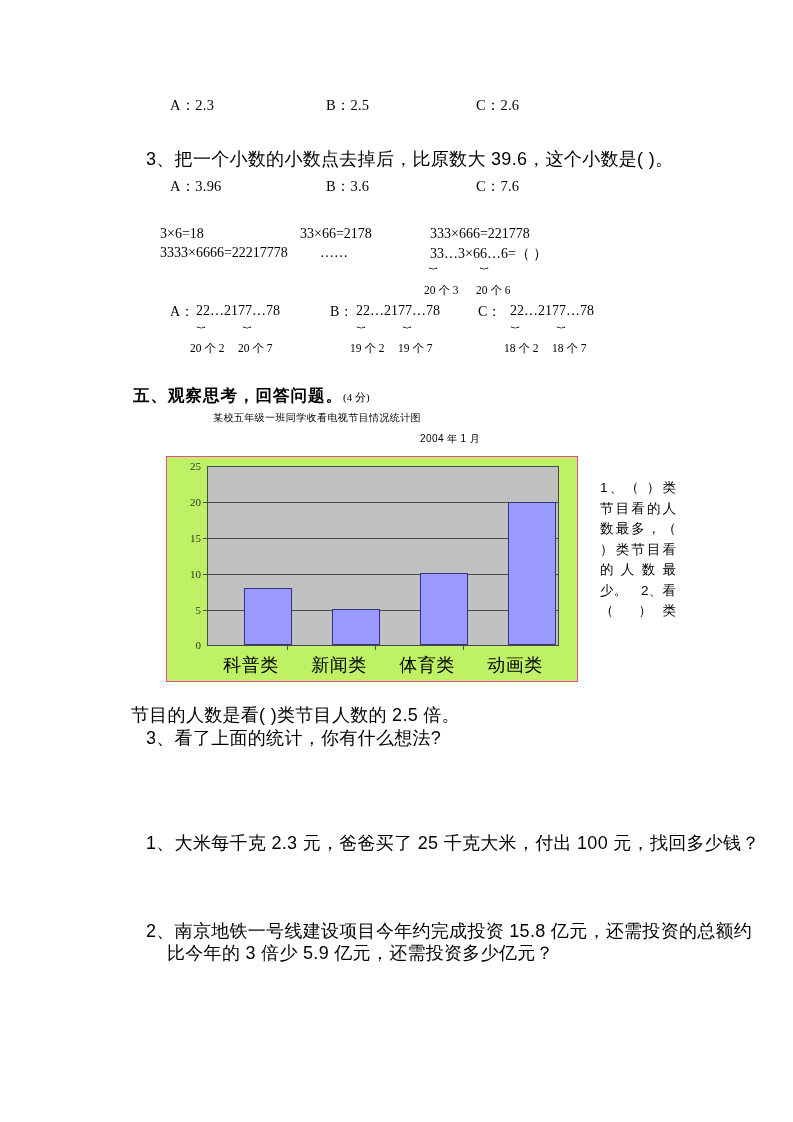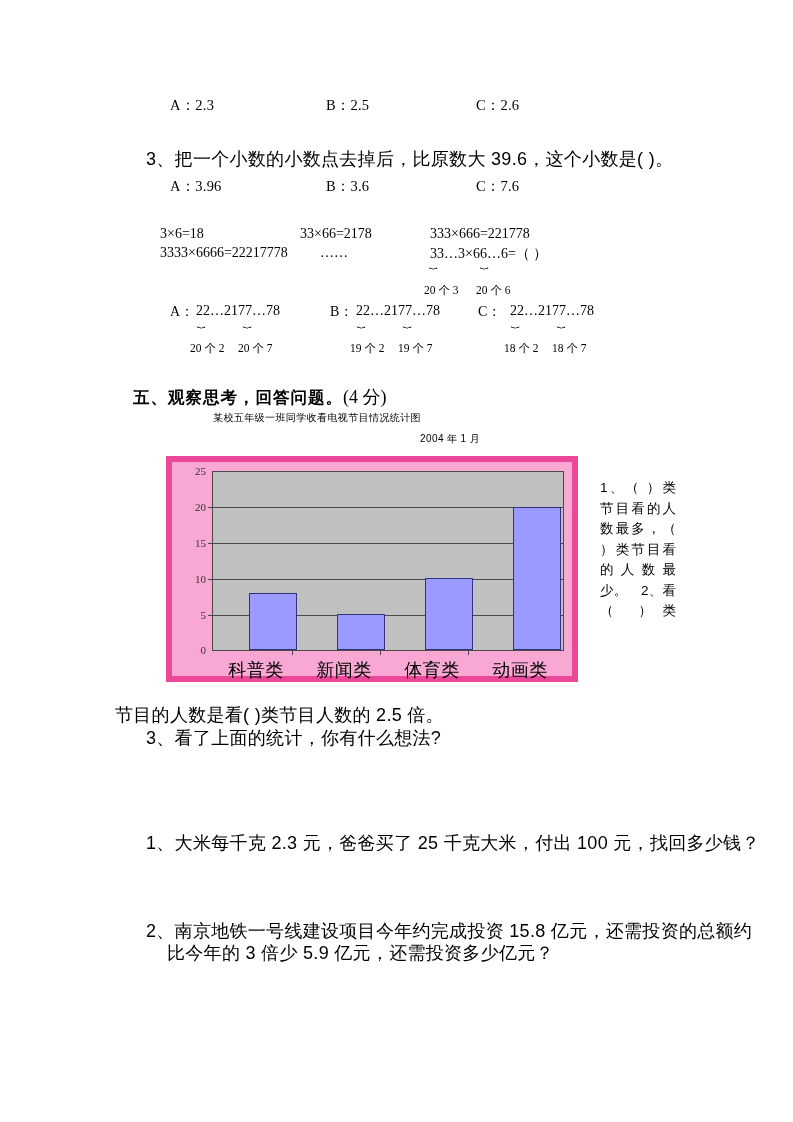--- a/index.html
+++ b/index.html
@@ -40,21 +40,21 @@
   }
 
   
   .section-head {
     position: absolute;
     font-size: 16.5px;
     font-weight: bold;
     letter-spacing: 1px;
   }
   .section-head .marks {
-    font-size: 18px;
+    font-size: 11px;
     font-weight: normal;
     letter-spacing: 0;
   }
 
   
   .eq { position: absolute; font-size: 14px; }
 
   
   .brace-wrap { position: absolute; }
   .brace {
@@ -67,22 +67,22 @@
   }
   .brace-label { position: absolute; font-size: 11.5px; white-space: nowrap; }
 
   
   #chart-figure {
     position: absolute;
     left: 166px;
     top: 456px;
     width: 412px;
     height: 226px;
-    border: 6px solid #ec4899;
-    background: #f9a8d4;
+    border: 1px solid #ec4899;
+    background: #bef264;
     box-sizing: border-box;
   }
   .plot-area {
     position: absolute;
     left: 40px;
     top: 9px;
     width: 352px;
     height: 180px;
     background: #c0c0c0;
     border: 1px solid #4a4a4a;
@@ -264,21 +264,21 @@
     <div class="cat-label" style="left:40px;  top:196px; width:88px;">科普类</div>
     <div class="cat-label" style="left:128px; top:196px; width:88px;">新闻类</div>
     <div class="cat-label" style="left:216px; top:196px; width:88px;">体育类</div>
     <div class="cat-label" style="left:304px; top:196px; width:88px;">动画类</div>
   </div>
 
   <div id="chart-side-text" class="sans">
     <p>1、（   ）类节目看的人数最多，（   ）类节目看的人数最少。　2、看（     ）类</p>
   </div>
 
-  <div class="qline sans" style="left:115px; top:706px;">节目的人数是看(              )类节目人数的 2.5 倍。</div>
+  <div class="qline sans" style="left:131px; top:706px;">节目的人数是看(              )类节目人数的 2.5 倍。</div>
   <div class="qline sans" style="left:146px; top:729px;">3、看了上面的统计，你有什么想法?</div>
 
 
   <div class="qline sans" style="left:146px; top:834px;">1、大米每千克 2.3 元，爸爸买了 25 千克大米，付出 100 元，找回多少钱？</div>
 
   <div class="qline sans" style="left:146px; top:922px;">2、南京地铁一号线建设项目今年约完成投资 15.8 亿元，还需投资的总额约</div>
   <div class="qline sans" style="left:167px; top:944px;">比今年的 3 倍少 5.9 亿元，还需投资多少亿元？</div>
 
 </div>
 

